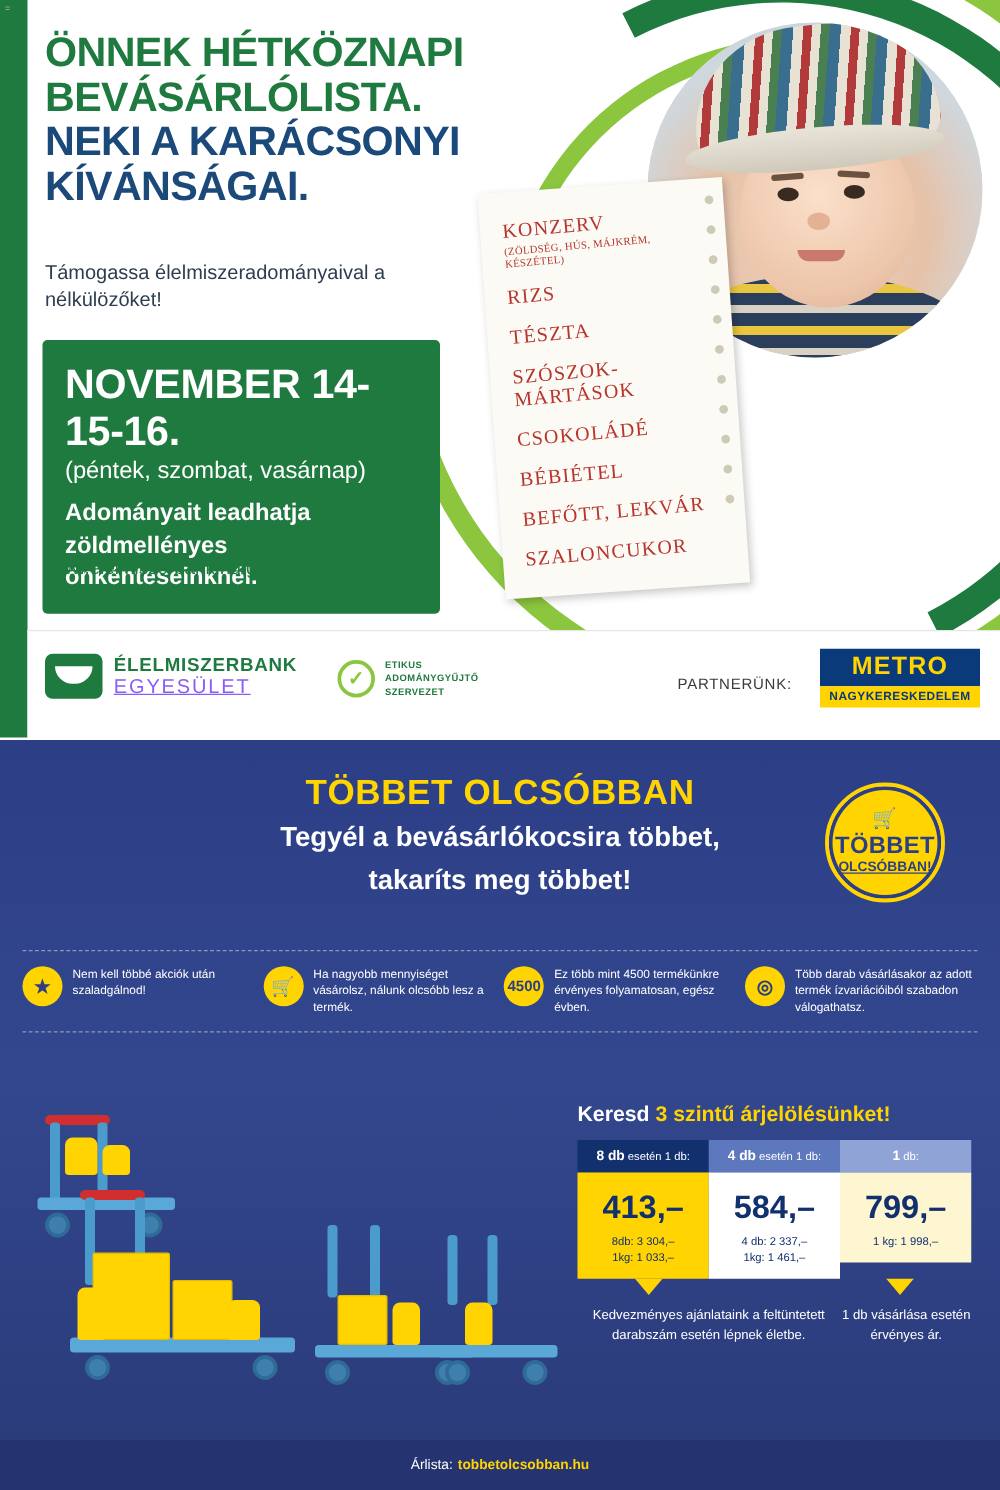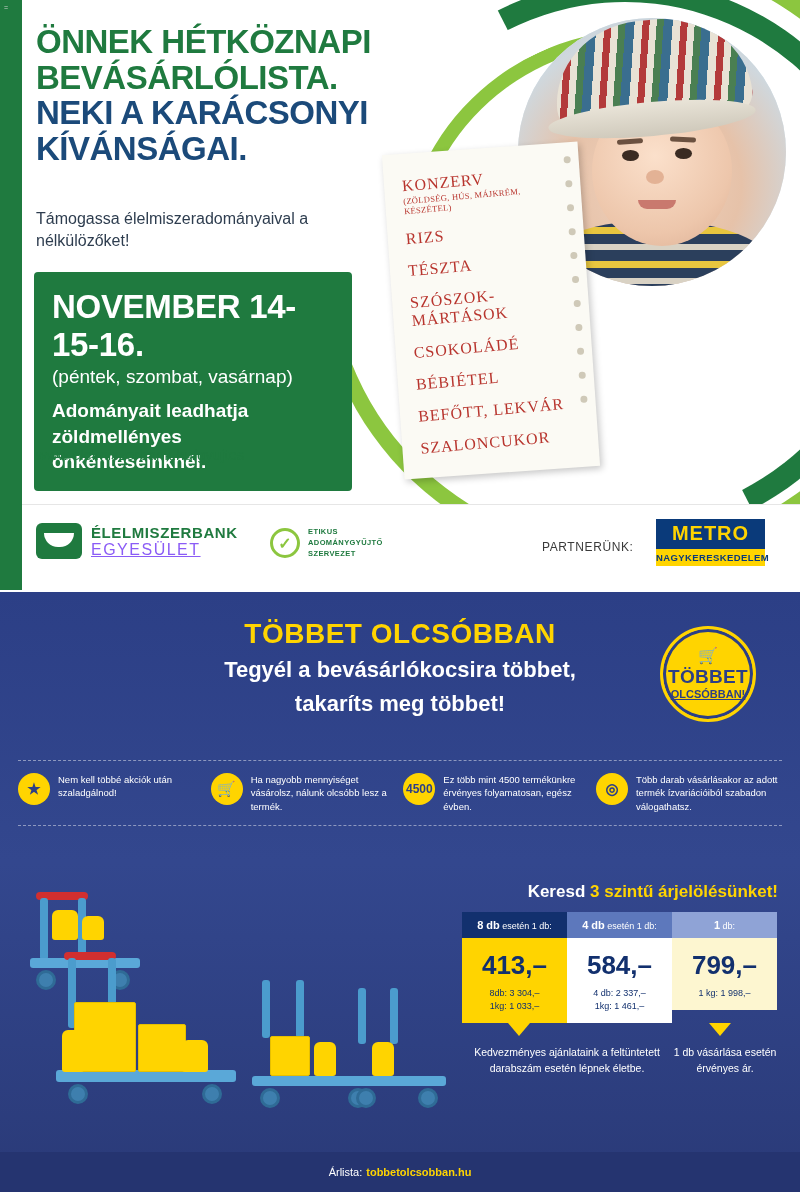--- a/index.html
+++ b/index.html
@@ -213,21 +213,21 @@
   .eb-sub  { font-size: 16px; color: #8b5cf6; letter-spacing: 1.5px; text-decoration: underline; }
 
   .etikus { position: absolute; left: 248px; top: 22px; display: flex; align-items: center; gap: 8px; }
   .etikus-seal {
     width: 30px; height: 30px; border-radius: 50%;
     border: 3px solid #8cc63f; color: #8cc63f;
     display:flex; align-items:center; justify-content:center; font-size: 16px; font-weight:bold;
   }
   .etikus-txt { font-size: 7.5px; color: #1f7a3f; font-weight: bold; line-height: 1.45; letter-spacing: .4px; }
   .partner-lbl { position: absolute; left: 520px; top: 35px; font-size: 12px; color: #3a3a3a; letter-spacing: .6px; }
-  .metro-logo { position: absolute; left: 634px; top: 14px; width: 109px; }
+  .metro-logo { position: absolute; left: 634px; top: 14px; width: 128px; }
   .metro-blue {
     background: #0a3a7a; color: #ffd400; font-weight: bold; font-size: 20px;
     text-align: center; padding: 3px 0 4px; letter-spacing: 1px;
   }
   .metro-yellow {
     background: #ffd400; color: #0a3a7a; font-weight: bold; font-size: 9.5px;
     text-align: center; padding: 3px 0; letter-spacing: .4px;
   }
 
   
@@ -292,21 +292,21 @@
   }
   .box {
     position: absolute; background: #ffd400; border: 1px solid #e6bf00; border-radius: 2px;
   }
   .sack {
     position: absolute; background: #ffd400; border-radius: 6px 6px 3px 3px;
   }
 
   
   .price-wrap { position: absolute; right: 22px; top: 290px; width: 316px; }
-  .price-head { font-size: 17px; font-weight: bold; color: #ffffff; text-align: right; margin-bottom: 10px; }
+  .price-head { font-size: 17px; font-weight: bold; color: #ffffff; text-align: left; margin-bottom: 10px; }
   .price-head .hl { color: #ffd400; }
   .tiers { display: flex; gap: 0; }
   .tier { width: 105px; text-align: center; }
   .tier .t-head {
     font-size: 11px; padding: 7px 0; font-weight: bold;
   }
   .tier .t-body { padding: 12px 0 10px; }
   .tier .t-price { font-size: 26px; font-weight: bold; }
   .tier .t-detail { font-size: 9px; margin-top: 6px; line-height: 1.45; }
 

